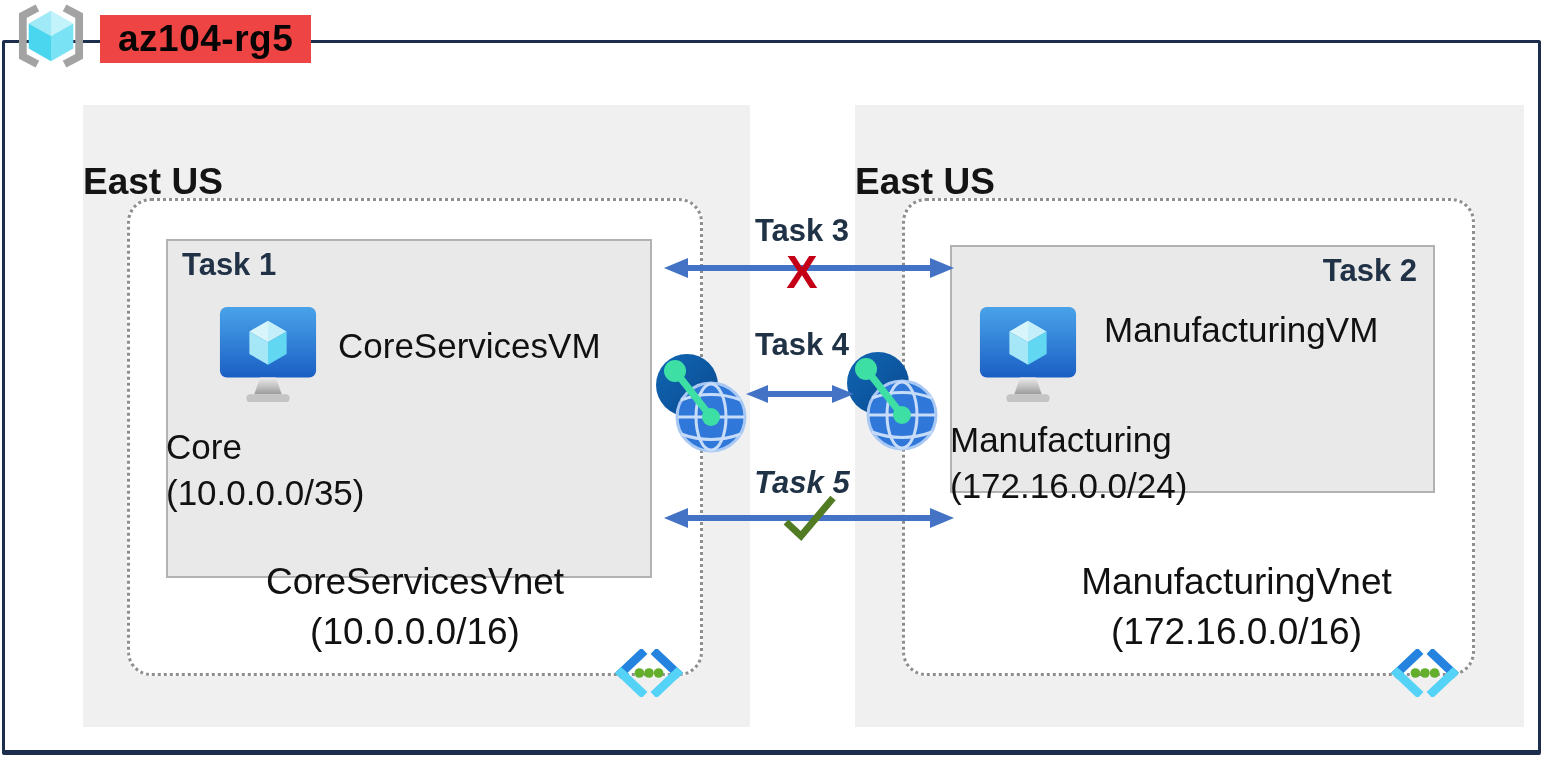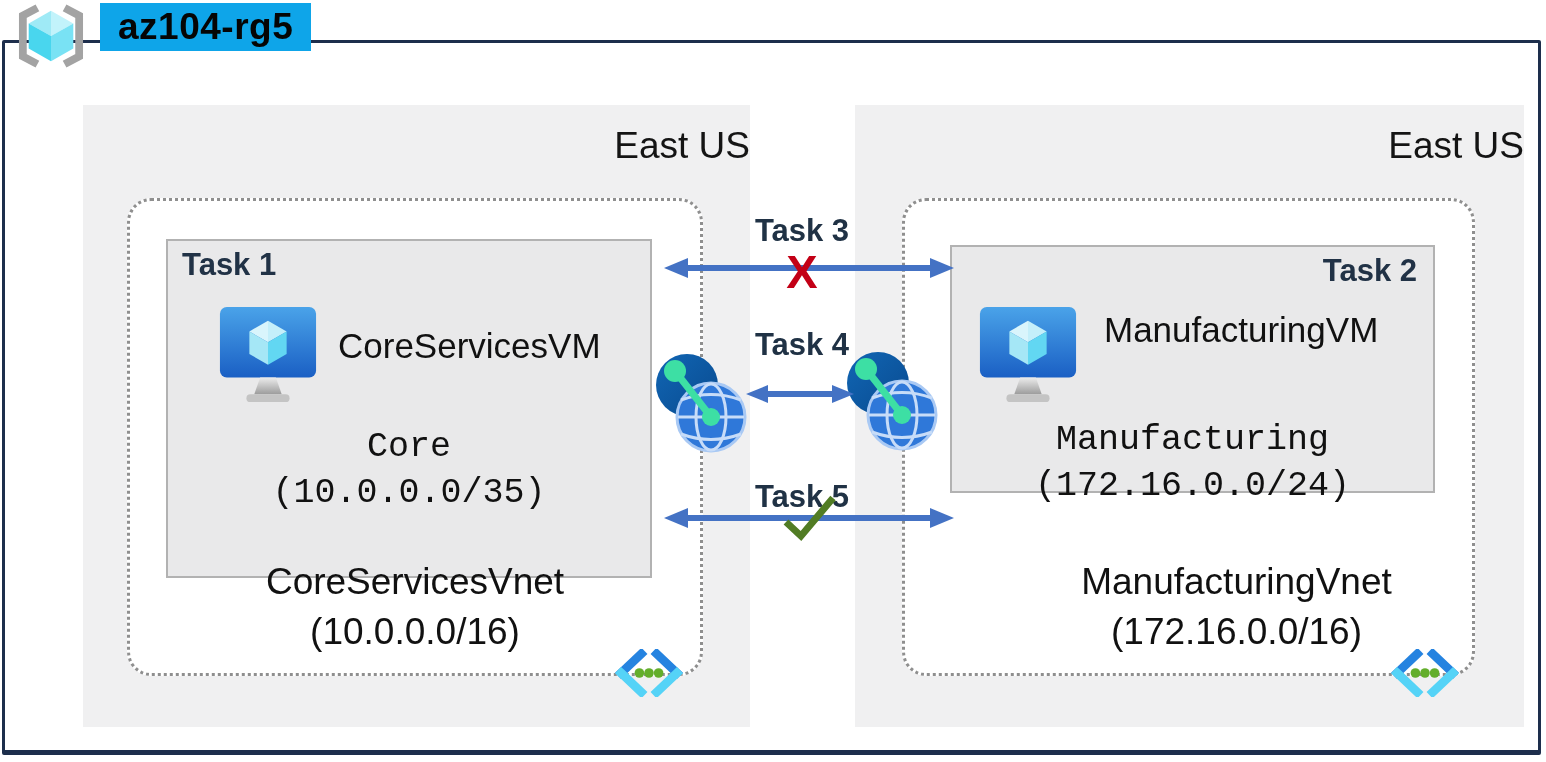--- a/index.html
+++ b/index.html
@@ -7,43 +7,43 @@
     position:relative;width:1546px;height:762px;background:#ffffff;overflow:hidden;
     font-family:"Liberation Sans","DejaVu Sans",sans-serif;color:#1a1a1a;
   }
   .outer-box{
     position:absolute;left:2px;top:40px;width:1539px;height:715px;box-sizing:border-box;
     border:3px solid #1d2e4c;border-bottom-width:5px;border-radius:2px;background:transparent;
   }
   
   .rg-header{position:absolute;left:8px;top:3px;display:flex;align-items:flex-start;z-index:10;}
   .rg-title{
-    margin-left:6px;margin-top:0;background:#0ea5e9;padding:0 18px;
+    margin-left:6px;margin-top:12px;background:#ef4444;padding:0 18px;
     font-size:37px;font-weight:700;color:#050505;line-height:48px;letter-spacing:.5px;
   }
   
   .region{position:absolute;top:105px;height:622px;background:#f0f0f1;z-index:1;}
   .region-left{left:83px;width:667px;}
   .region-right{left:855px;width:669px;}
-  .region-title{width:100%;text-align:right;padding-top:20px;font-size:37px;font-weight:400;color:#141414;}
+  .region-title{width:100%;text-align:left;padding-top:20px;font-size:37px;font-weight:700;color:#141414;margin-top:36px;}
   
   .vnet-box{position:absolute;box-sizing:border-box;background:#ffffff;border:3px dotted #8f8f8f;border-radius:24px;z-index:2;}
   .vnet-box-left{left:127px;top:198px;width:576px;height:478px;}
   .vnet-box-right{left:902px;top:198px;width:573px;height:478px;}
   
   .subnet-box{position:absolute;box-sizing:border-box;background:#e9e9ea;border:2px solid #b2b2b2;z-index:3;}
   .subnet-left{left:166px;top:239px;width:486px;height:339px;}
   .subnet-right{left:950px;top:245px;width:485px;height:248px;}
   .task-corner{position:absolute;font-size:31px;font-weight:700;color:#213246;}
   .task-tl{left:14px;top:6px;}
   .task-tr{right:16px;top:6px;}
   
   .abs{position:absolute;z-index:4;}
   .vm-label{font-size:35px;font-weight:300;line-height:44px;color:#111;}
-  .subnet-text{text-align:center;font-size:35px;font-weight:300;line-height:46px;color:#111;z-index:4;font-family:Liberation Mono, monospace;}
+  .subnet-text{font-size:35px;font-weight:300;line-height:46px;color:#111;z-index:4;}
   .vnet-text{text-align:center;font-size:37px;font-weight:300;line-height:50px;color:#111;z-index:4;}
   
   .conn{z-index:5;}
   .conn-label{width:220px;text-align:center;font-size:31px;font-weight:700;color:#203245;line-height:34px;z-index:5;}
   .x-mark{width:100px;text-align:center;font-size:47px;font-weight:800;color:#c30016;line-height:50px;z-index:6;}
   svg{display:block;}
 </style>
 </head>
 <body>
 
@@ -183,21 +183,21 @@
     <line x1="20" y1="20" x2="56" y2="66" stroke="#3ddfa4" stroke-width="7"></line>
     <circle cx="20" cy="20" r="11" fill="#3ddfa4"></circle>
     <circle cx="56" cy="66" r="9" fill="#3ddfa4"></circle>
   </svg>
   <svg class="abs conn" style="left:744px;top:380px;" width="112" height="28" viewBox="0 0 112 28">
     <line x1="20" y1="14" x2="92" y2="14" stroke="#4472c4" stroke-width="6"></line>
     <polygon points="2,14 24,5 24,23" fill="#4472c4"></polygon>
     <polygon points="110,14 88,5 88,23" fill="#4472c4"></polygon>
   </svg>
 
-  <div class="abs conn-label" style="left:692px;top:480px;">Task 5</div>
+  <div class="abs conn-label" style="left:692px;top:466px;font-style:italic;">Task 5</div>
   <svg class="abs conn" style="left:662px;top:503px;" width="294" height="30" viewBox="0 0 294 30">
     <line x1="22" y1="15" x2="272" y2="15" stroke="#4472c4" stroke-width="6"></line>
     <polygon points="2,15 26,5 26,25" fill="#4472c4"></polygon>
     <polygon points="292,15 268,5 268,25" fill="#4472c4"></polygon>
   </svg>
   <svg class="abs" style="left:778px;top:490px;z-index:6;" width="60" height="52" viewBox="0 0 60 52">
     <path d="M8,32 L23,46 L55,8" fill="none" stroke="#517c24" stroke-width="7"></path>
   </svg>
 
 </div>

